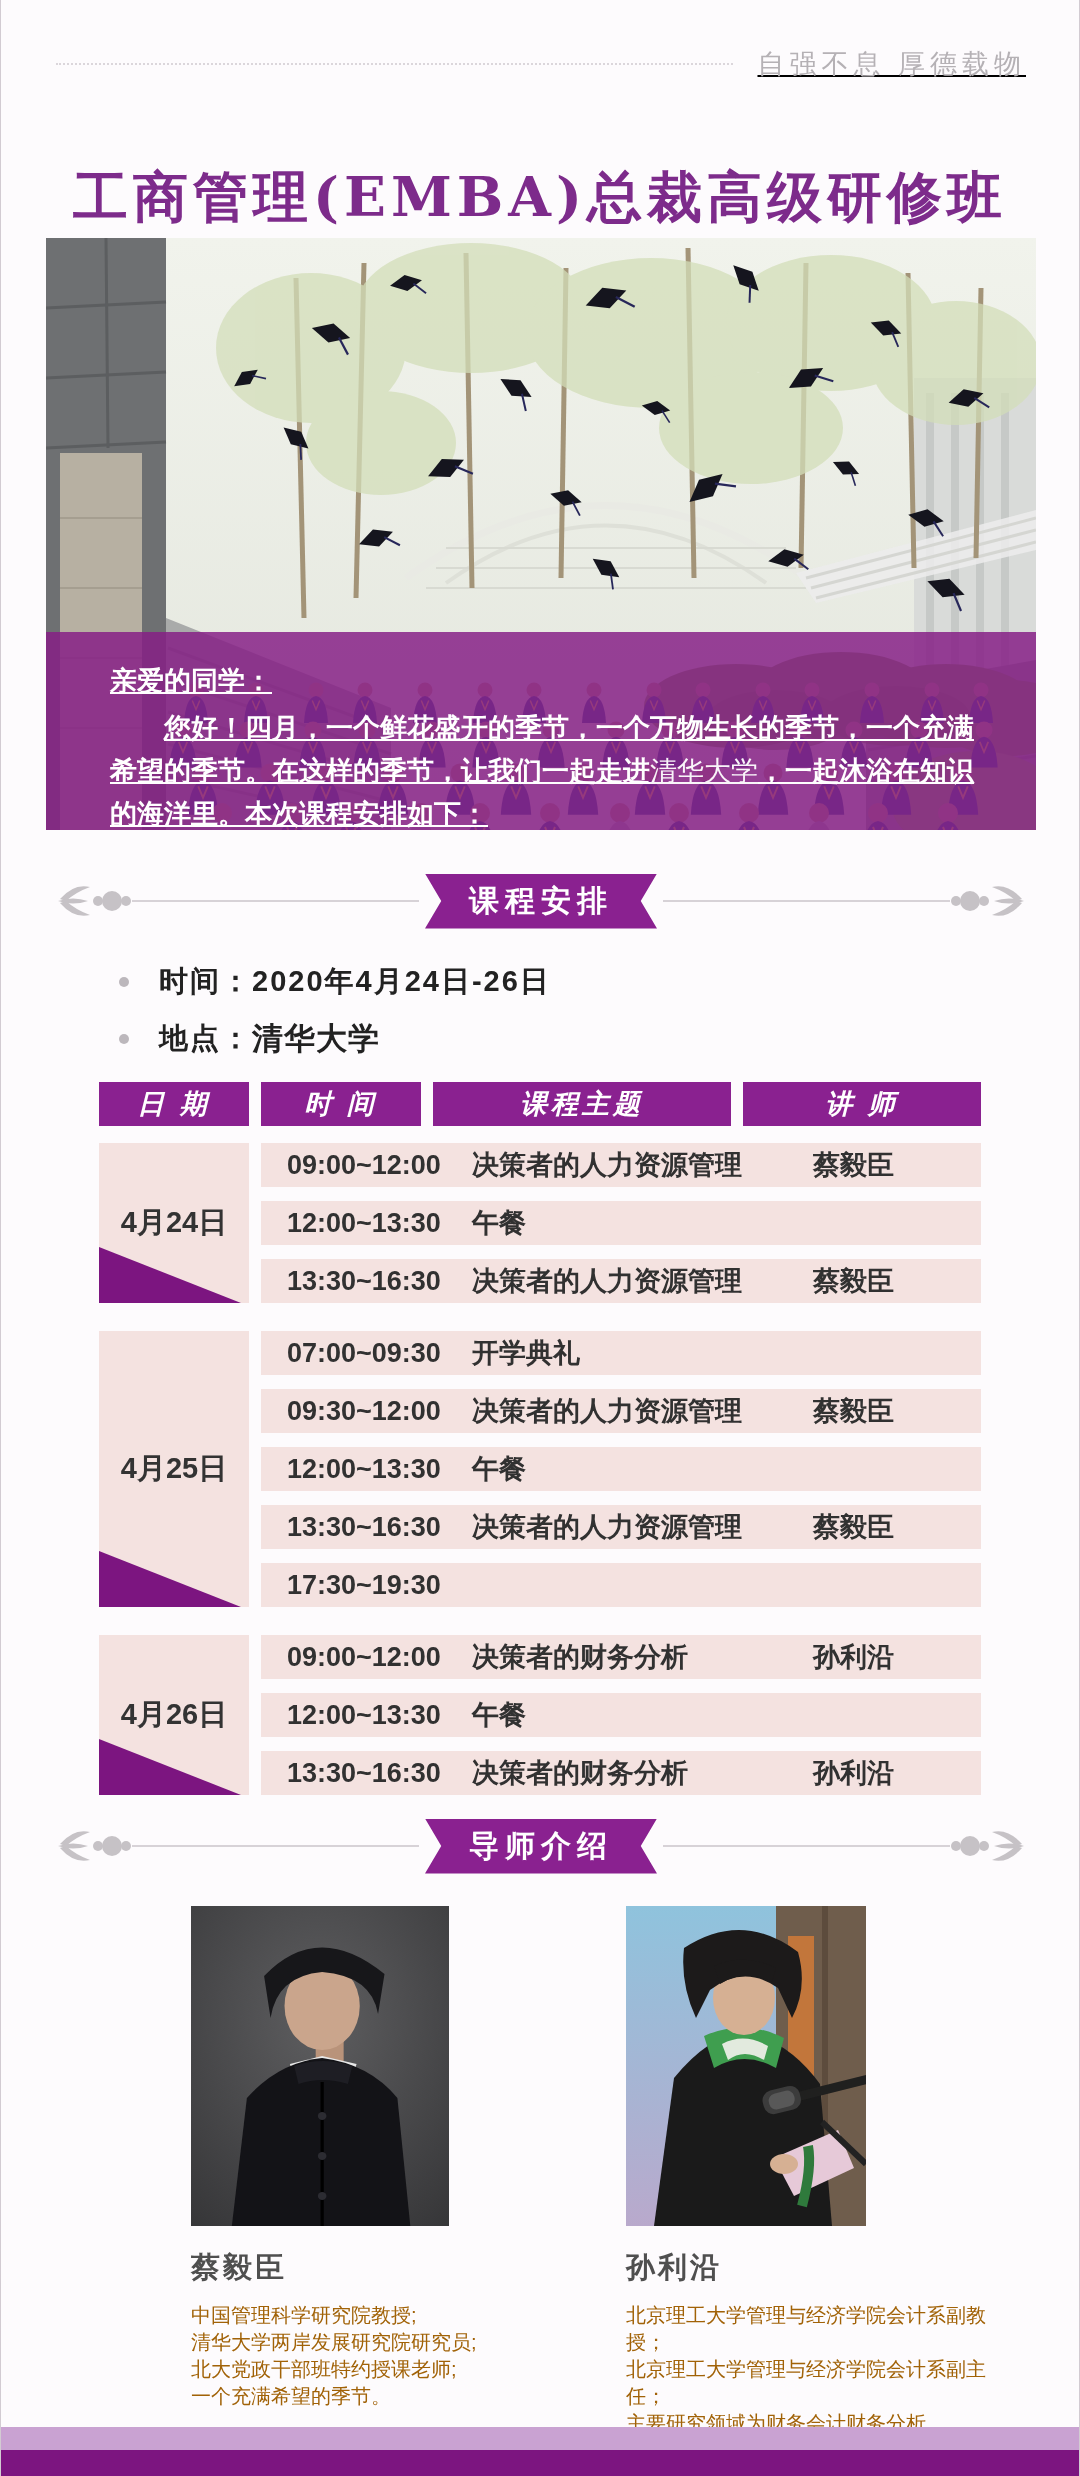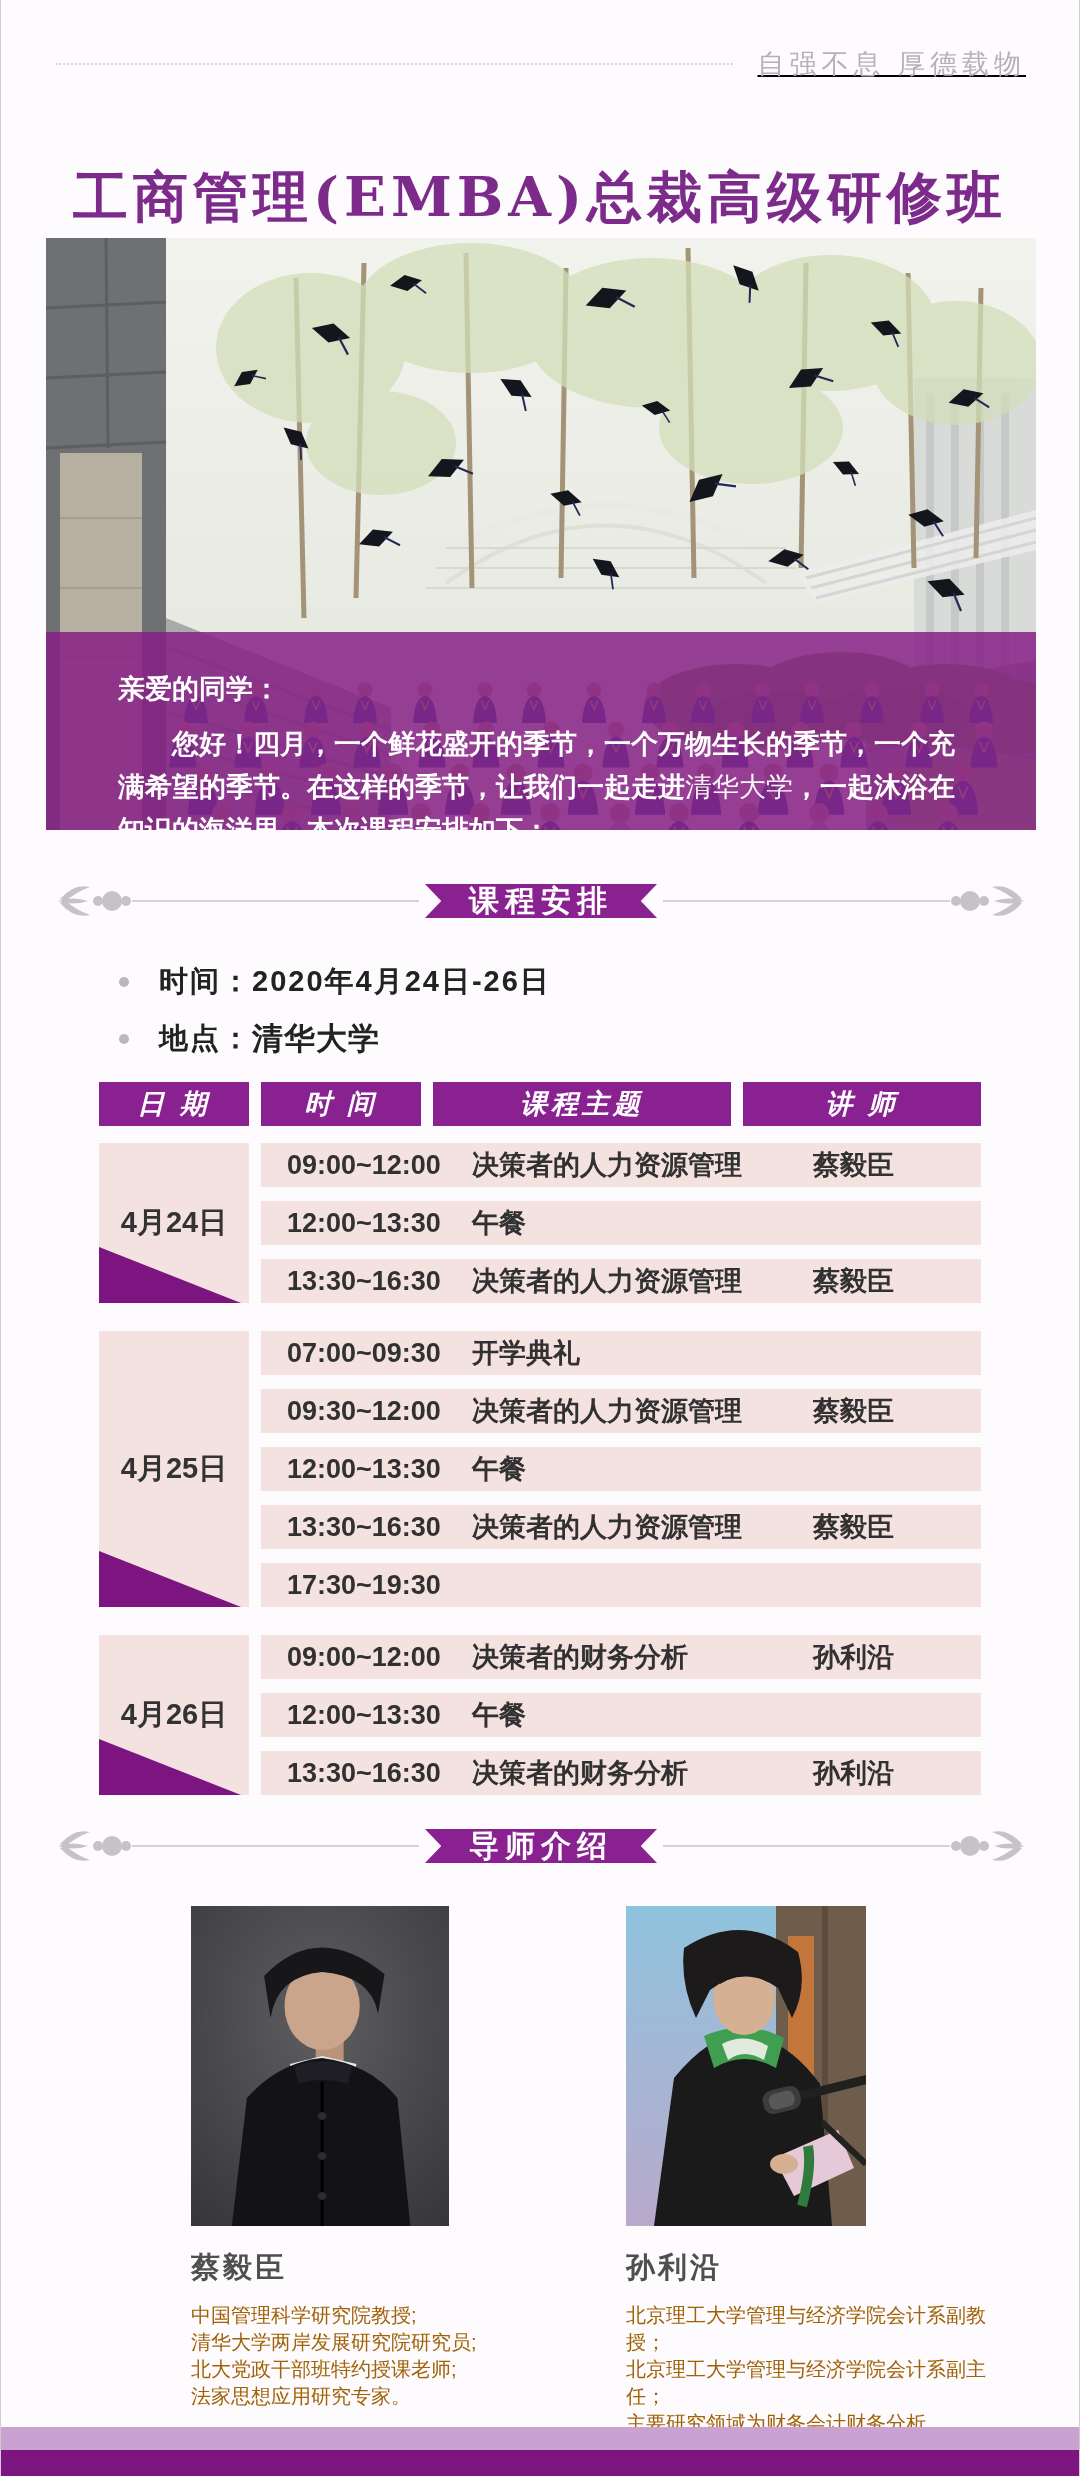--- a/index.html
+++ b/index.html
@@ -20,30 +20,30 @@
     letter-spacing:5px;color:#7d2b8b;
   }
   
   .hero{position:absolute;top:238px;left:45px;width:990px;height:592px;background:#e6e9e1;overflow:hidden;}
   .hero svg{position:absolute;top:0;left:0;width:100%;height:100%;}
   .hero-overlay{
     position:absolute;left:0;right:0;bottom:0;height:198px;
     background:rgba(134,30,134,0.84);color:#ffffff;
   }
   .overlay-inner{padding:24px 46px 0 60px;font-size:27px;line-height:43px;font-weight:bold;}
-  .overlay-inner p{margin:12px;text-indent:2em;}
+  .overlay-inner p{margin:4px;text-indent:2em;text-decoration:underline;}
   .overlay-inner .salutation{text-indent:0;}
   .overlay-inner .univ{font-weight:normal;opacity:.95;}
   
   .section-head{position:absolute;left:55px;width:970px;height:50px;display:flex;align-items:center;}
   .section-head .rule{flex:1;border-top:2px solid #d7d2d7;}
   .orn{width:76px;height:40px;flex:0 0 auto;}
   .orn.right{transform:scaleX(-1);}
   .ribbon{
-    width:232px;height:34px;margin:0 6px;background:#8a2190;color:#fff;
+    width:232px;height:55px;margin:0 6px;background:#8a2190;color:#fff;
     display:flex;align-items:center;justify-content:center;
     font-size:30px;font-weight:bold;letter-spacing:6px;
     clip-path:polygon(0 0,100% 0,93% 50%,100% 100%,0 100%,7% 50%);
   }
   .head-schedule{top:876px;}
   .head-mentors{top:1821px;}
   
   .info-list{position:absolute;top:962px;left:118px;display:flex;flex-direction:column;gap:16px;}
   .info-item{display:flex;align-items:center;font-size:29px;font-weight:bold;color:#222;letter-spacing:2px;}
   .bullet-dot{width:10px;height:10px;border-radius:50%;background:#bcb7bc;margin-right:30px;flex:0 0 auto;}
@@ -452,21 +452,21 @@
       <line x1="122" y1="176" x2="122" y2="320" stroke="#000" stroke-width="3"></line>
       <circle cx="122" cy="210" r="4" fill="#2c2c32"></circle>
         <circle cx="122" cy="250" r="4" fill="#2c2c32"></circle>
         <circle cx="122" cy="290" r="4" fill="#2c2c32"></circle>
     </svg>
     <div class="name">蔡毅臣</div>
     <div class="bio">
       <div>中国管理科学研究院教授;</div>
       <div>清华大学两岸发展研究院研究员;</div>
       <div>北大党政干部班特约授课老师;</div>
-      <div>法家思想应用研究专家。</div>
+      <div>一个充满希望的季节。</div>
     </div>
   </div>
 
   <div class="mentor mentor-2">
     <svg class="photo" viewBox="0 0 240 320" preserveAspectRatio="none">
       <defs>
         <linearGradient id="stagebg" x1="0" y1="0" x2="0" y2="1">
           <stop offset="0" stop-color="#8fc3dd"></stop>
             <stop offset="1" stop-color="#b9a9cc"></stop>
         </linearGradient>

